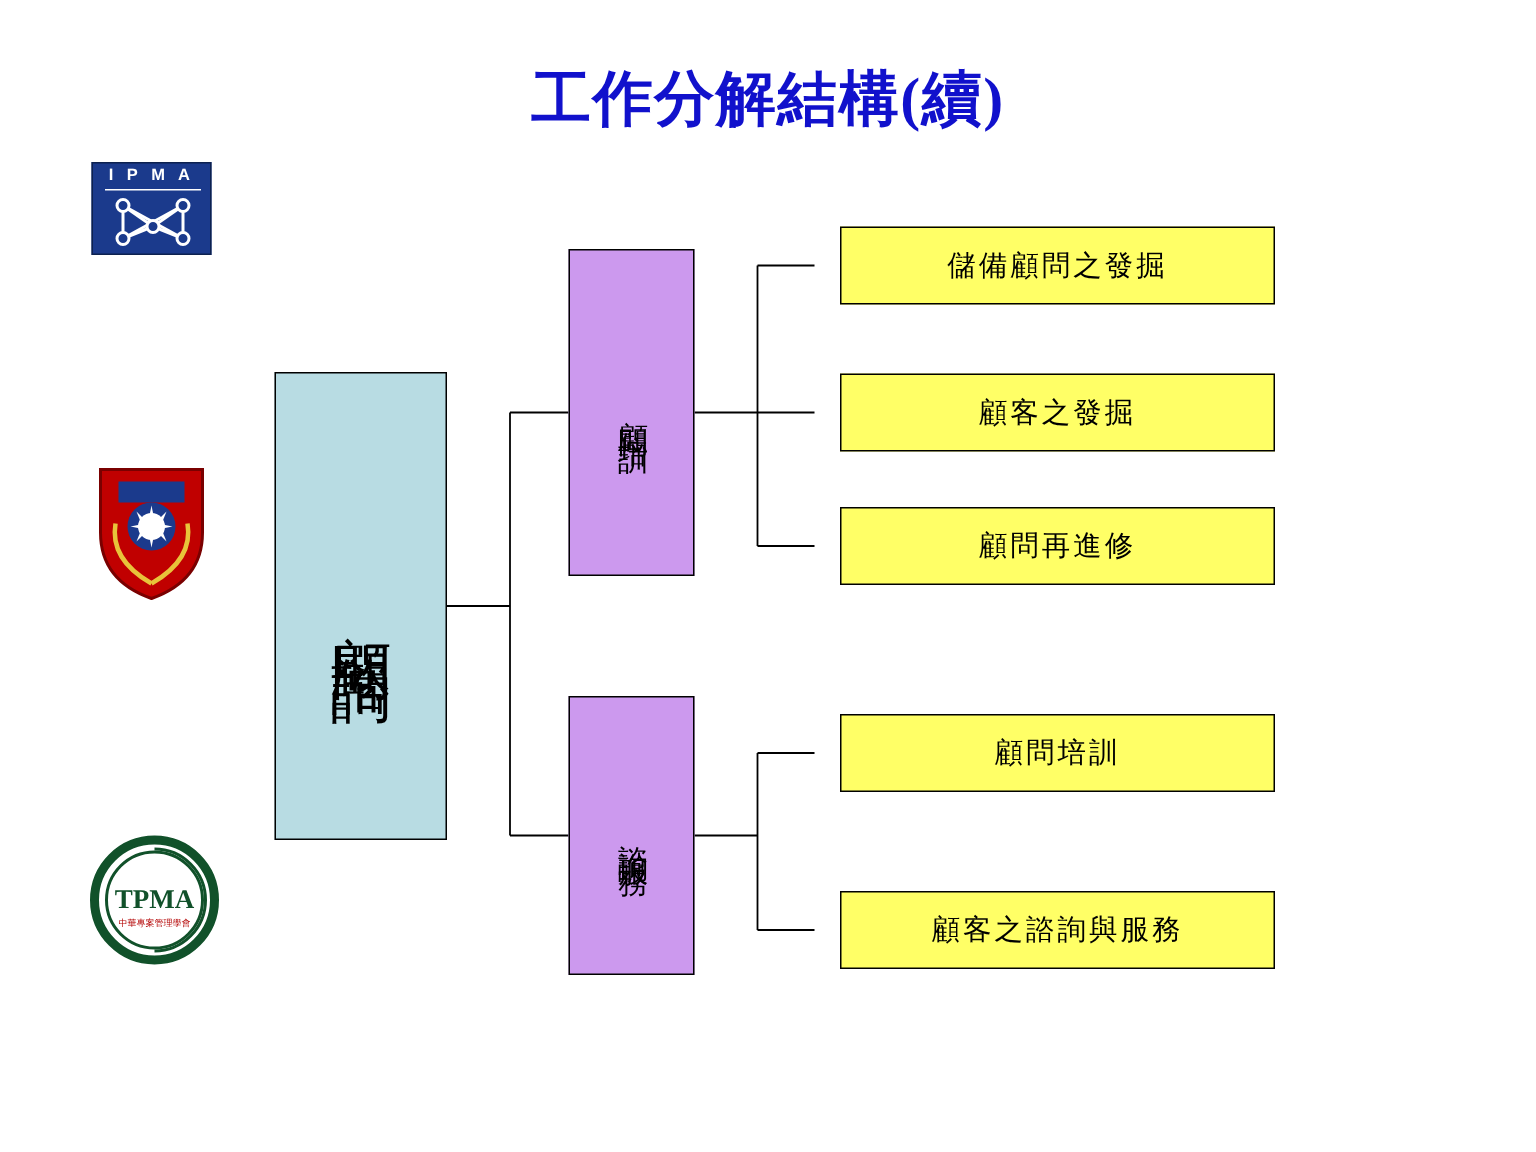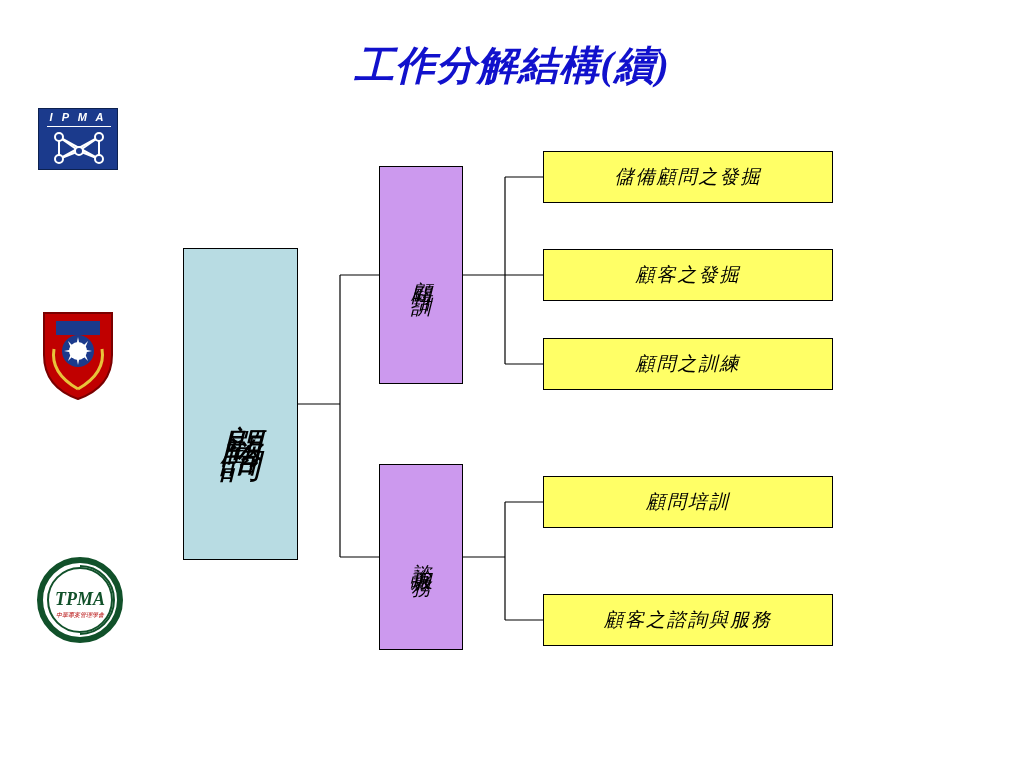--- a/index.html
+++ b/index.html
@@ -10,40 +10,40 @@
     width: 1024px;
     height: 768px;
     background: #ffffff;
     font-family: "Liberation Serif", "DejaVu Serif", serif;
     overflow: hidden;
   }
   #slide {
     position: relative;
     width: 920px;
     height: 768px;
-    font-style: italic;
   }
 
   
   .title {
     position: absolute;
     left: 0;
     top: 38px;
     width: 1024px;
     text-align: center;
     font-size: 40px;
     font-weight: bold;
     color: #1111cc;
     letter-spacing: 1px;
     font-family: "Liberation Serif", "DejaVu Serif", serif;
   }
 
   
   .logo {
     position: absolute;
+    margin-left: 23px;
   }
 
   
   .logo-ipma {
     left: 38px;
     top: 108px;
     width: 80px;
     height: 62px;
     background: #1b3a8c;
     border: 1px solid #0d214f;
@@ -146,21 +146,21 @@
     writing-mode: vertical-rl;
     text-orientation: upright;
     letter-spacing: 5px;
     font-family: "Liberation Serif", "DejaVu Serif", serif;
   }
   .mid-1 { left: 379px; top: 166px; height: 218px; }
   .mid-2 { left: 379px; top: 464px; height: 186px; }
 
   .node-leaf {
     background: #ffff66;
-    left: 543px;
+    left: 560px;
     width: 290px;
     height: 52px;
     font-size: 19px;
     color: #000000;
     letter-spacing: 2px;
     font-family: "Liberation Serif", "DejaVu Serif", serif;
   }
   .leaf-1 { top: 151px; }
   .leaf-2 { top: 249px; }
   .leaf-3 { top: 338px; }
@@ -269,17 +269,17 @@
 
   <div class="node node-mid mid-1">
     <span class="v-text">顧問培訓</span>
   </div>
   <div class="node node-mid mid-2">
     <span class="v-text">諮詢服務</span>
   </div>
 
   <div class="node node-leaf leaf-1">儲備顧問之發掘</div>
   <div class="node node-leaf leaf-2">顧客之發掘</div>
-  <div class="node node-leaf leaf-3">顧問之訓練</div>
+  <div class="node node-leaf leaf-3">顧問再進修</div>
   <div class="node node-leaf leaf-4">顧問培訓</div>
   <div class="node node-leaf leaf-5">顧客之諮詢與服務</div>
 
 </div>
 
 </body></html>

